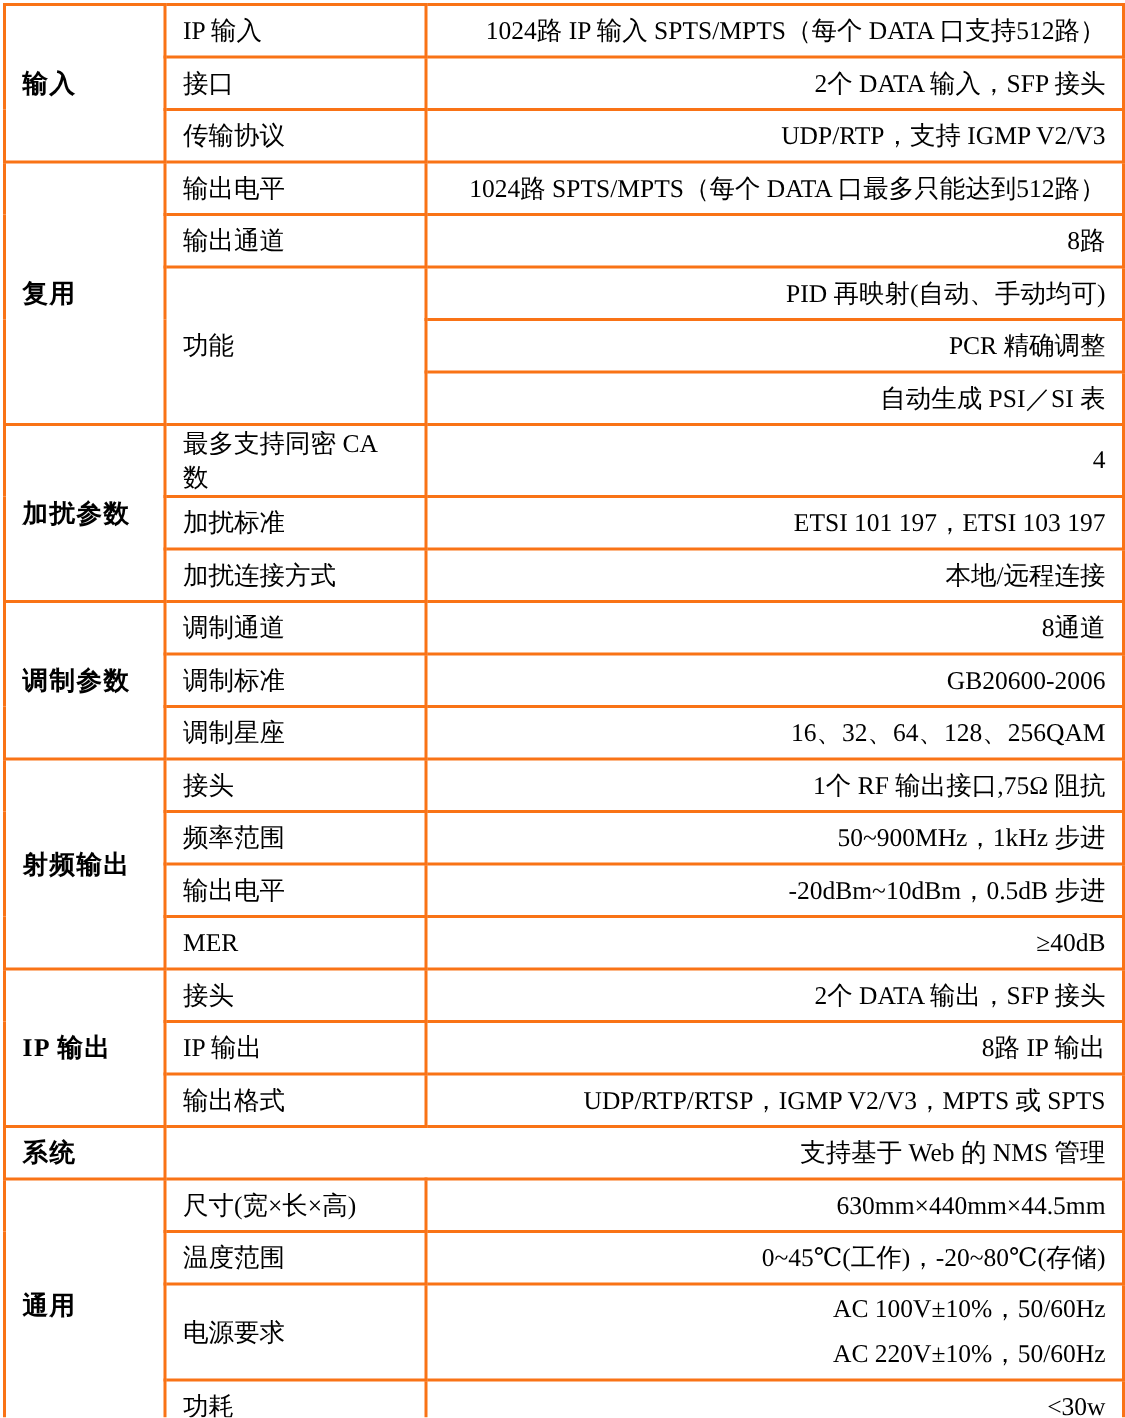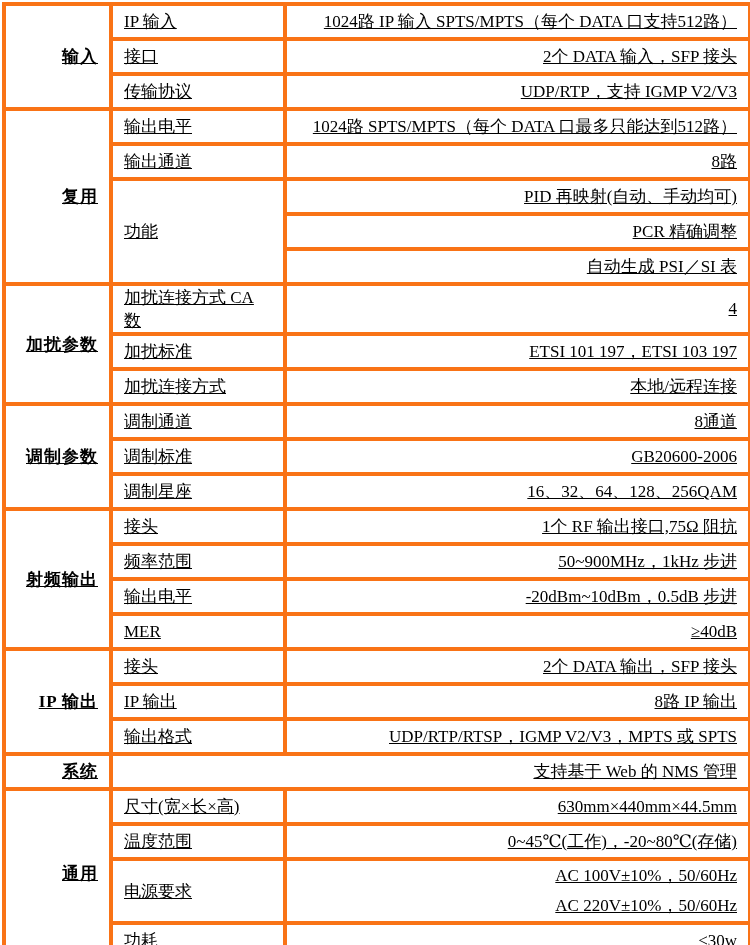--- a/index.html
+++ b/index.html
@@ -14,31 +14,30 @@
     border-collapse: collapse;
     table-layout: fixed;
     width: 746px;
     margin: 2px;
     border: 2px solid #000000;
     font-family: "Liberation Serif", "DejaVu Serif", serif;
     font-size: 17px;
     color: #000000;
   }
   table.spec td {
-    border: 4px solid #f97316;
+    border: 2px solid #f97316;
     padding: 0 11px;
     vertical-align: middle;
     overflow: hidden;
-    text-decoration: underline;
   }
   table.spec tr { height: 35px; }
   table.spec tr.tall { height: 64px; padding-left: 48px; }
   td.cat {
     font-weight: bold;
-    text-align: right;
+    text-align: left;
     padding: 0 2px;
     letter-spacing: 1px;
   }
   td.lbl { text-align: left; }
   td.val { text-align: right; }
   td.val .line { line-height: 30px; margin-left: 28px; }
 </style>
 </head>
 <body>
 
@@ -80,21 +79,21 @@
       </tr>
       <tr>
         <td class="val">PCR 精确调整</td>
       </tr>
       <tr>
         <td class="val">自动生成 PSI／SI 表</td>
       </tr>
 
       <tr>
         <td class="cat" rowspan="3">加扰参数</td>
-        <td class="lbl">加扰连接方式 CA 数</td>
+        <td class="lbl">最多支持同密 CA 数</td>
         <td class="val">4</td>
       </tr>
       <tr>
         <td class="lbl">加扰标准</td>
         <td class="val">ETSI 101 197，ETSI 103 197</td>
       </tr>
       <tr>
         <td class="lbl">加扰连接方式</td>
         <td class="val">本地/远程连接</td>
       </tr>

